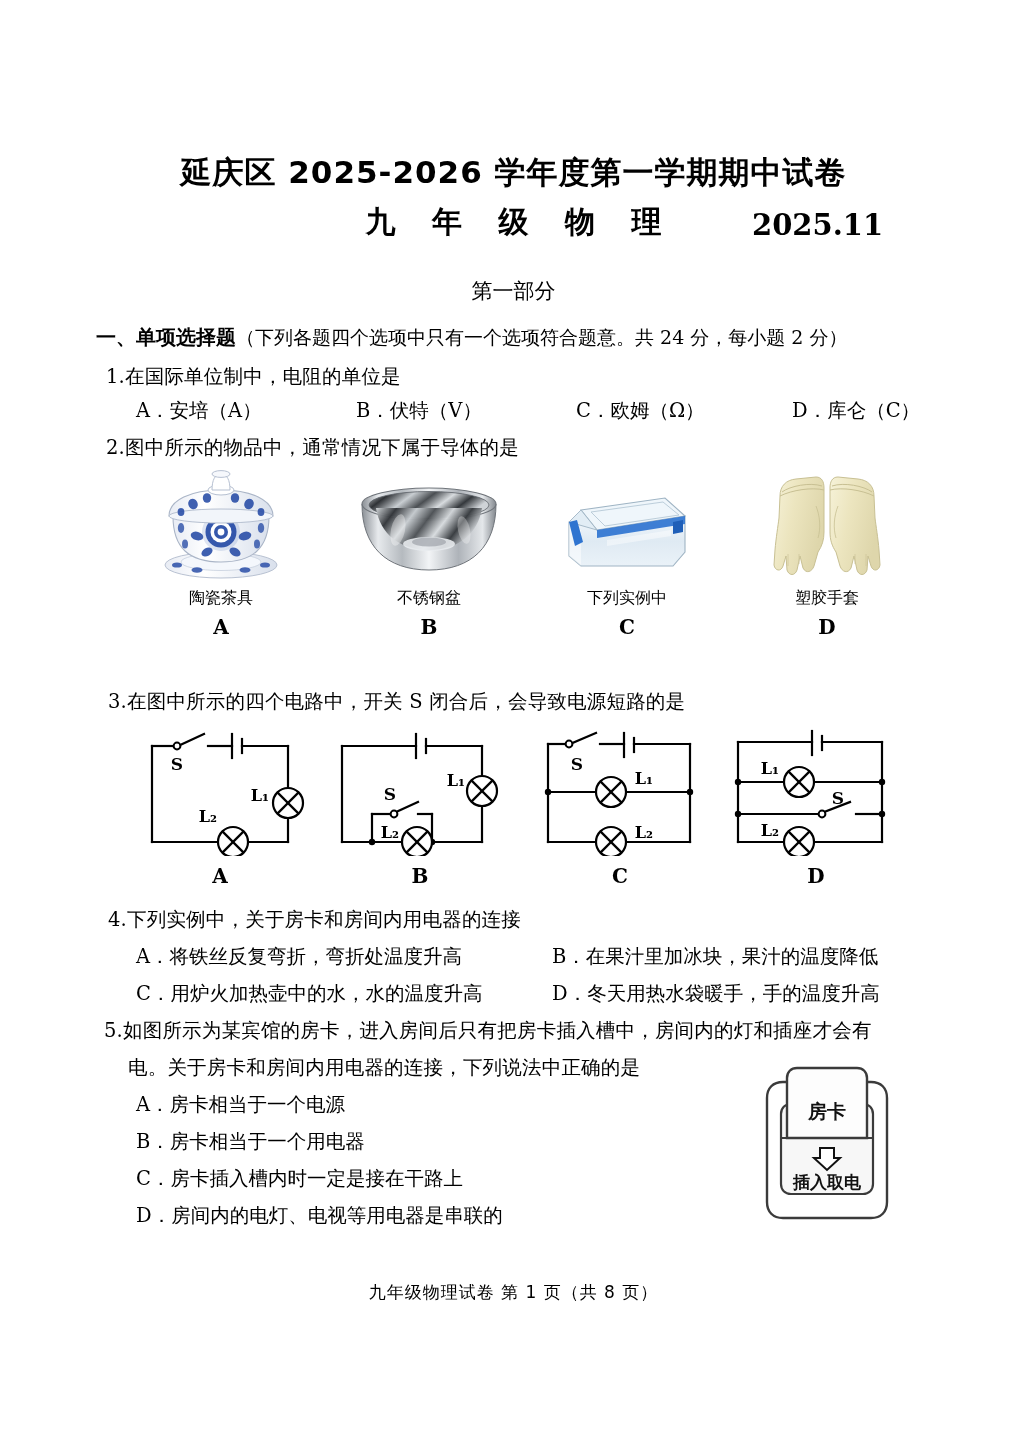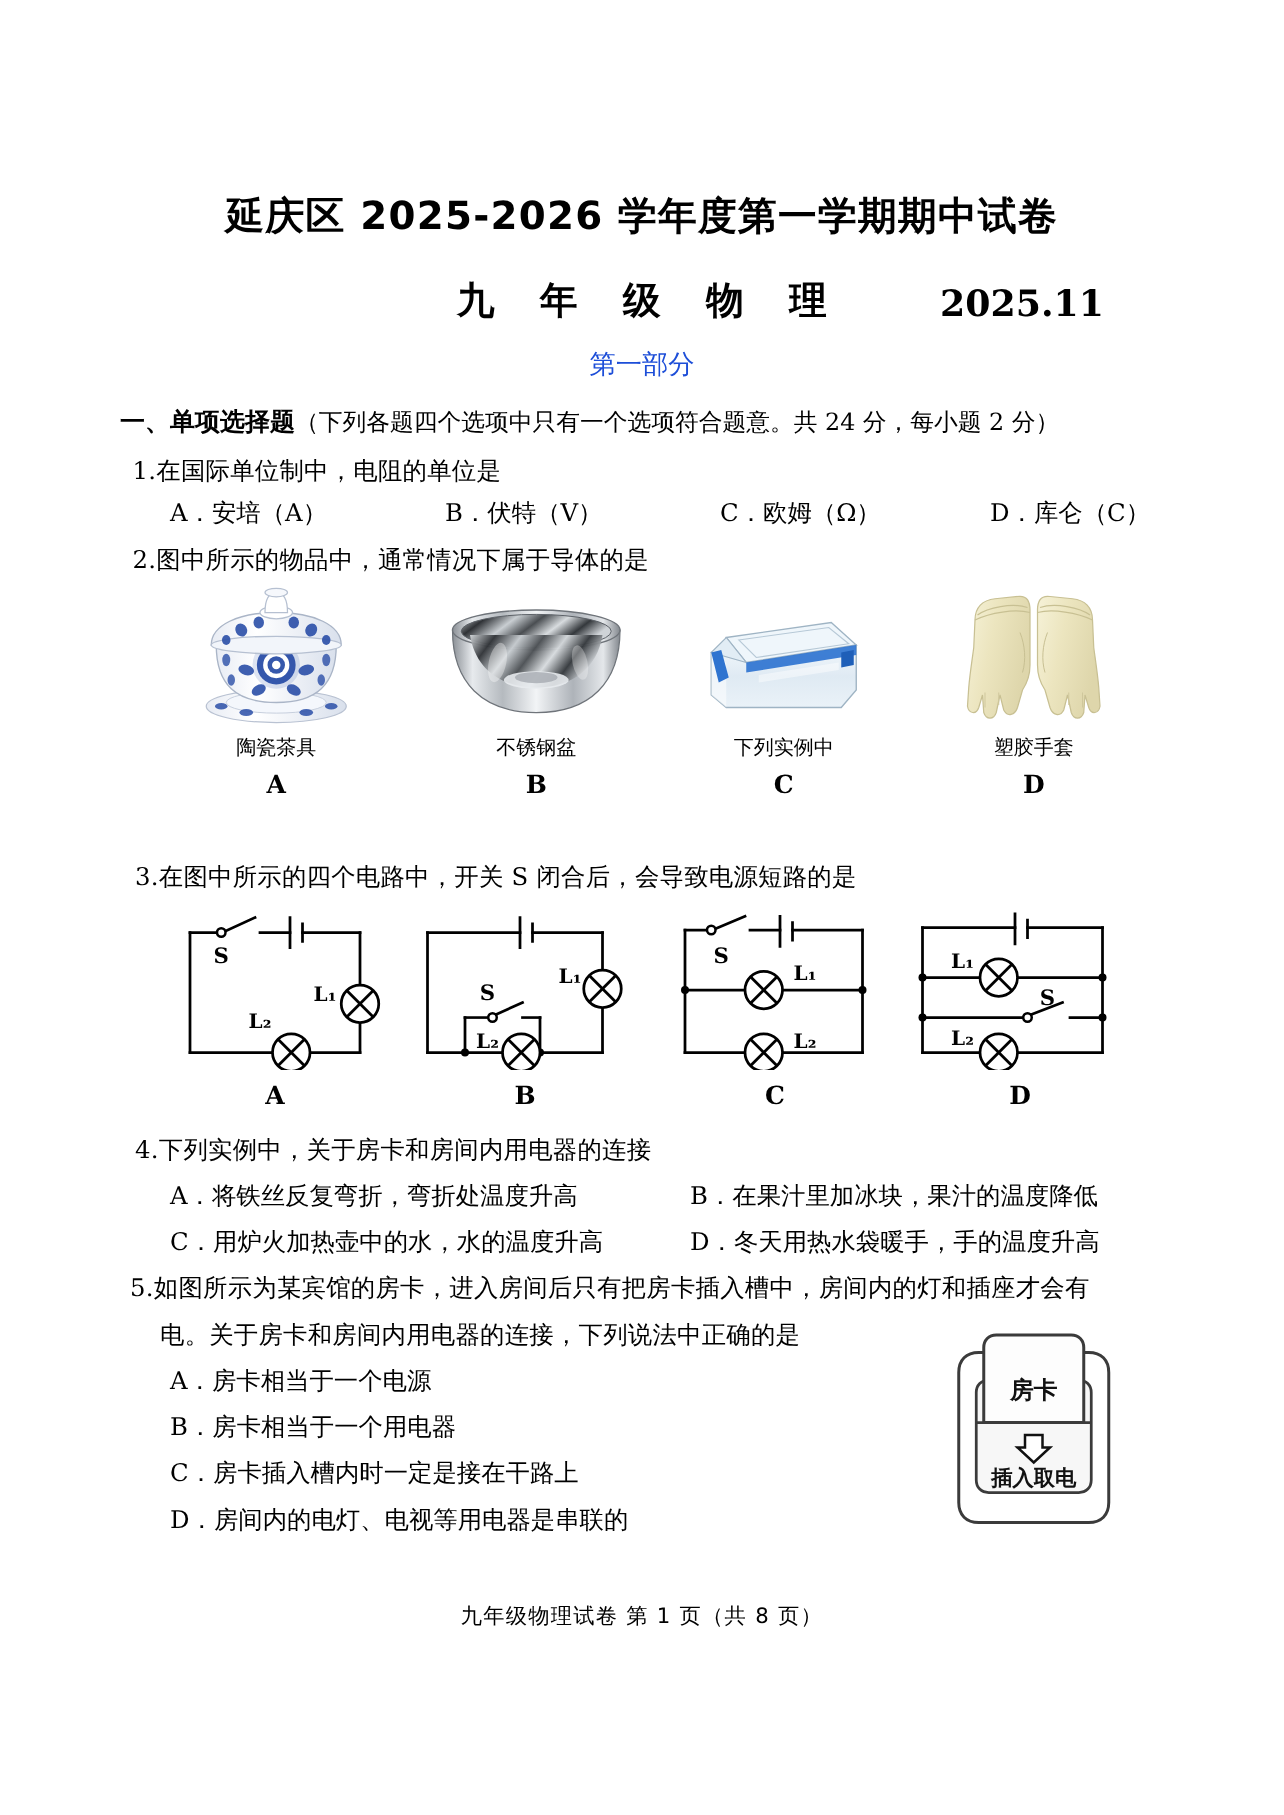--- a/index.html
+++ b/index.html
@@ -15,37 +15,37 @@
 
   
   .doc-title {
     position:absolute; left:0; top:152px; width:1027px;
     text-align:center;
     font-family:"DejaVu Sans", sans-serif;
     font-weight:bold; font-size:31px; letter-spacing:1px;
     color:#000;
   }
   .grade-row {
-    position:absolute; left:0; top:220px; width:912px; height:44px;
+    position:absolute; left:0; top:202px; width:912px; height:44px;
   }
   .grade-title {
     position:absolute; left:0; top:0; width:1027px; text-align:center;
     font-family:"DejaVu Sans", sans-serif;
     font-weight:bold; font-size:30px; letter-spacing:13px;
     text-indent:13px;
     color:#000;
   }
   .date-stamp {
     position:absolute; left:752px; top:6px;
     font-family:"DejaVu Serif", serif;
     font-size:29px; font-weight:bold; color:#000;
   }
   .part-title {
     position:absolute; left:0; top:277px; width:1027px; text-align:center;
-    font-size:21px; color:#1d4ed8;
+    font-size:21px; color:#000000;
   }
 
   
   .sec-head {
     position:absolute; left:96px; top:324px; width:860px;
     font-size:20px; color:#000; white-space:nowrap;
   }
   .sec-head b {
     font-family:"DejaVu Sans", sans-serif;
     font-weight:bold; font-size:20px;

